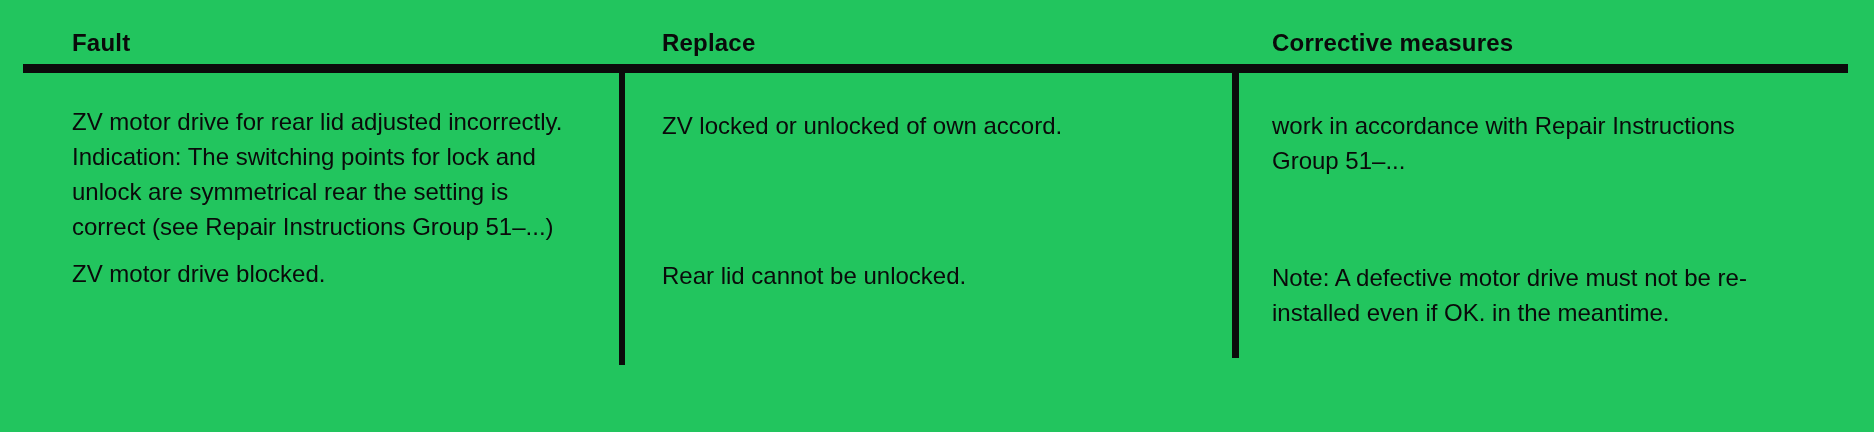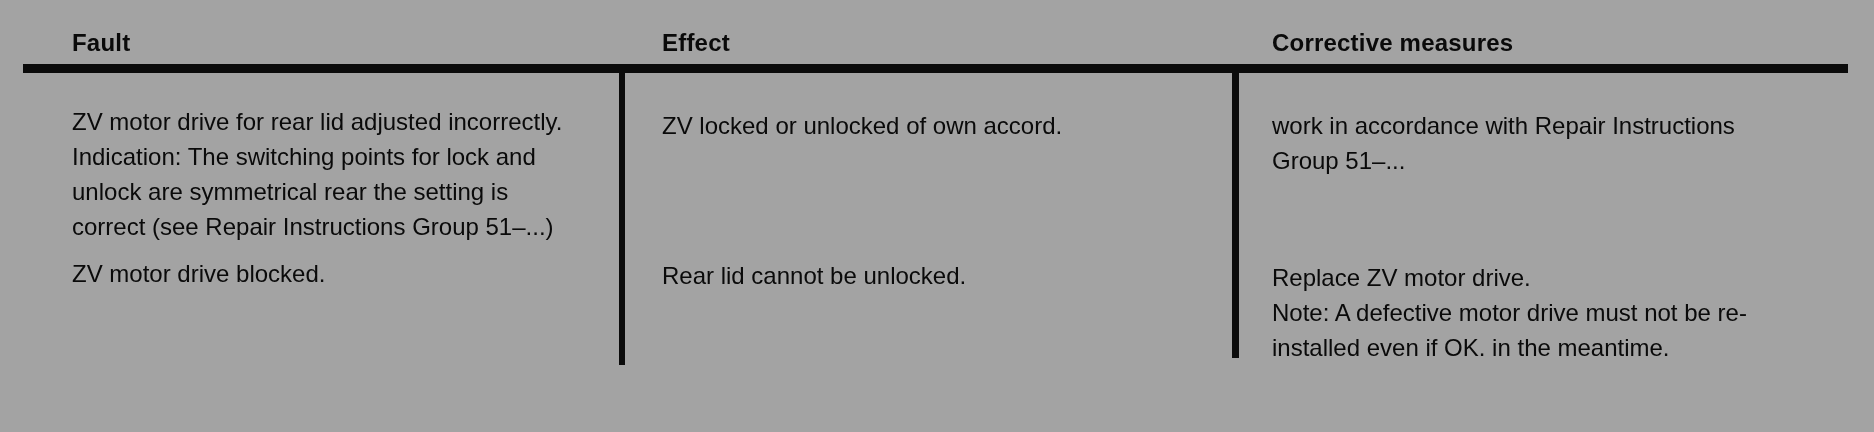--- a/index.html
+++ b/index.html
@@ -4,21 +4,21 @@
 <style>
   html, body {
     margin: 0;
     padding: 0;
     background: #ffffff;
   }
   .page {
     position: relative;
     width: 1874px;
     height: 432px;
-    background: #a3a3a3;
+    background: #22c55e;
     font-family: "Liberation Sans", sans-serif;
     color: #0a0a0a;
     overflow: hidden;
   }
   .hdr {
     position: absolute;
     top: 29px;
     font-size: 24px;
     font-weight: 700;
     letter-spacing: 0.2px;
@@ -53,21 +53,21 @@
   .r2c1 { left: 72px;   top: 256px; }
   .r2c2 { left: 662px;  top: 258px; }
   .r2c3 { left: 1272px; top: 260px; }
 </style>
 </head>
 <body>
 
 <div class="page">
 
   <div class="hdr" style="left:72px">Fault</div>
-  <div class="hdr" style="left:662px">Effect</div>
+  <div class="hdr" style="left:662px">Replace</div>
   <div class="hdr" style="left:1272px">Corrective measures</div>
 
   <div class="rule"></div>
   <div class="vline v1"></div>
   <div class="vline v2"></div>
 
   <div class="cell r1c1">
     <div class="ln"><span>ZV motor drive for rear lid adjusted incorrectly.</span></div>
     <div class="ln"><span class="b">Indication:</span><span> The switching points for lock and</span></div>
     <div class="ln"><span>unlock are symmetrical rear the setting is</span></div>
@@ -85,18 +85,17 @@
 
   <div class="cell r2c2">
     <div class="ln"><span>Rear lid cannot be unlocked.</span></div>
   </div>
 
   <div class="cell r2c1">
     <div class="ln"><span>ZV motor drive blocked.</span></div>
   </div>
 
   <div class="cell r2c3">
-    <div class="ln"><span>Replace ZV motor drive.</span></div>
     <div class="ln"><span class="b">Note:</span><span> A defective motor drive must not be re-</span></div>
     <div class="ln"><span>installed even if OK. in the meantime.</span></div>
   </div>
 
 </div>
 
 </body></html>

